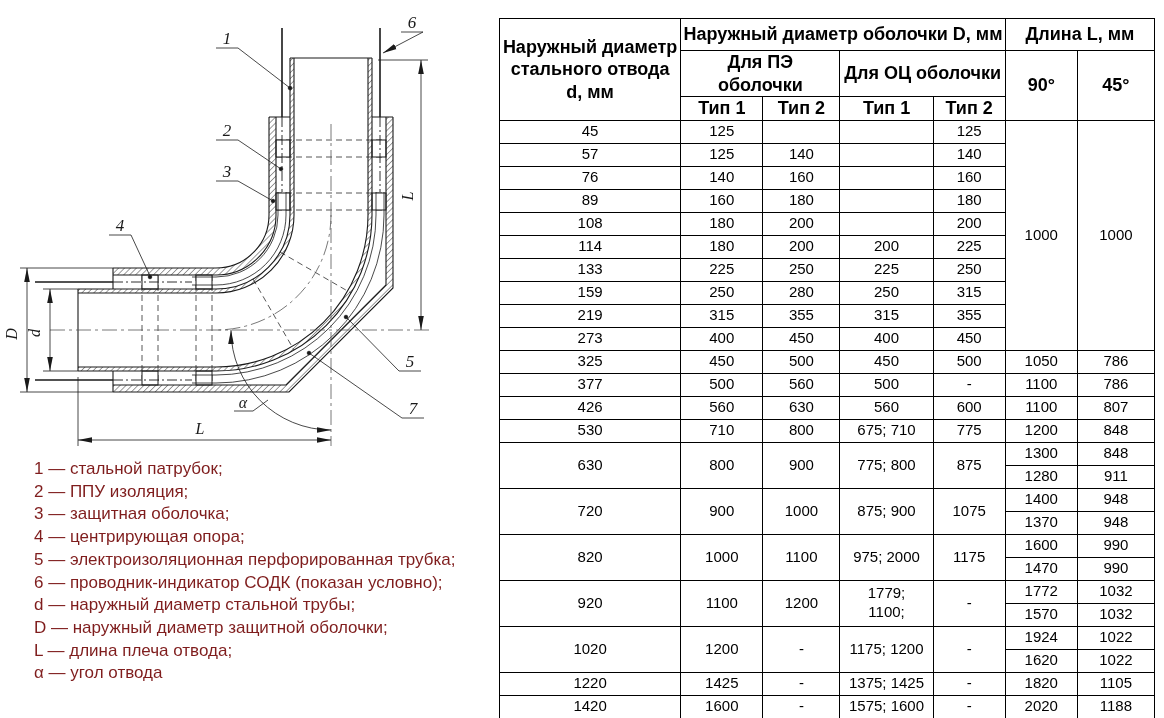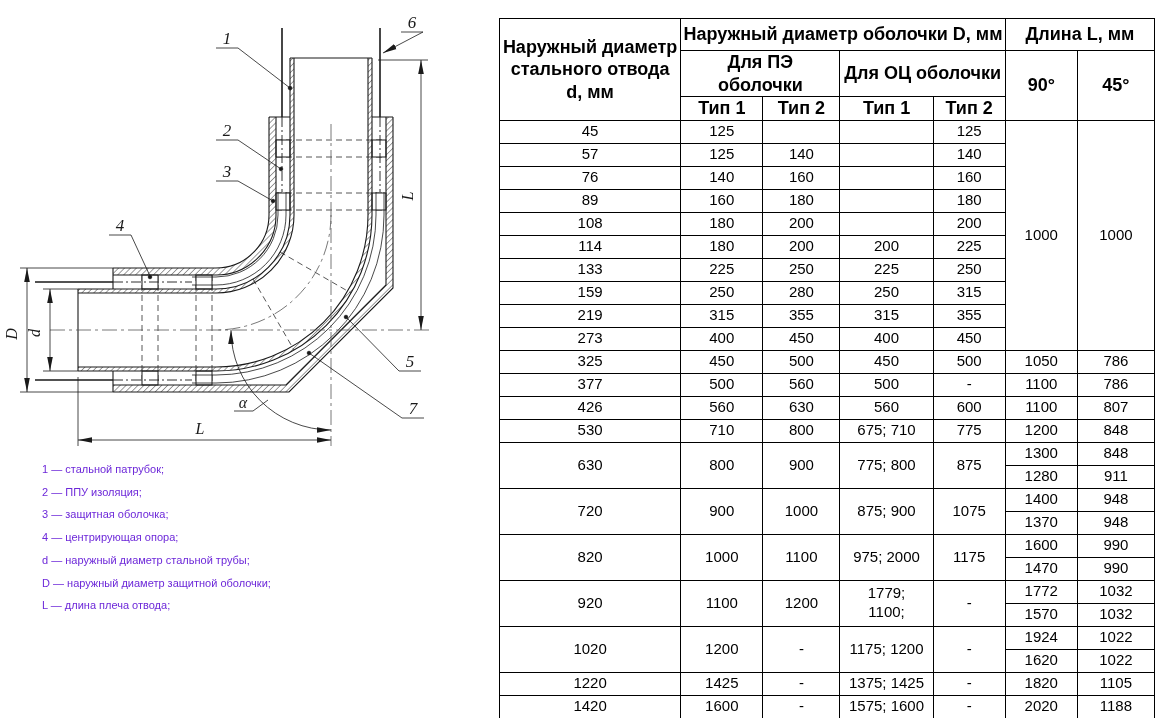--- a/index.html
+++ b/index.html
@@ -1,22 +1,22 @@
 <!DOCTYPE html>
 <html><head>
 <meta charset="utf-8">
 <style>
   html,body{margin:0;padding:0;background:#fff;}
   .stage{position:relative;width:1164px;height:718px;background:#ffffff;overflow:hidden;
          font-family:"Liberation Sans",sans-serif;color:#000;}
   
   .drawing{position:absolute;left:0;top:0;}
   
-  .legend{position:absolute;left:42px;top:458px;width:470px;
-          font-size:11px;line-height:22.7px;font-weight:400;color:#6d28d9;}
+  .legend{position:absolute;left:34px;top:458px;width:470px;
+          font-size:17px;line-height:22.7px;font-weight:400;color:#7f1d1d;}
   
   .tablewrap{position:absolute;left:499px;top:18px;}
   table.spec{border-collapse:collapse;table-layout:fixed;width:656px;height:692px;
              font-size:15px;color:#000;background:#fff;}
   table.spec td,table.spec th{border:1px solid #000;text-align:center;vertical-align:middle;
              padding:0 2px;white-space:pre-line;line-height:1.25;}
   table.spec{border:1.5px solid #000;}
   thead th{font-weight:bold;font-size:18px;line-height:1.3;}
   tbody td{font-weight:400;height:22px;}
 </style>
@@ -151,23 +151,26 @@
       <text x="412" y="28">6</text>
       <text x="413" y="414">7</text>
     </g>
   </svg>
 
   <div class="legend">
     <div>1 — стальной патрубок;</div>
     <div>2 — ППУ изоляция;</div>
     <div>3 — защитная оболочка;</div>
     <div>4 — центрирующая опора;</div>
+    <div>5 — электроизоляционная перфорированная трубка;</div>
+    <div>6 — проводник-индикатор СОДК (показан условно);</div>
     <div>d — наружный диаметр стальной трубы;</div>
     <div>D — наружный диаметр защитной оболочки;</div>
     <div>L — длина плеча отвода;</div>
+    <div>α — угол отвода</div>
   </div>
 
   <div class="tablewrap">
     <table class="spec">
       <colgroup>
         <col style="width:181px">
           <col style="width:82px">
           <col style="width:77px">
         <col style="width:93px">
           <col style="width:72px">

